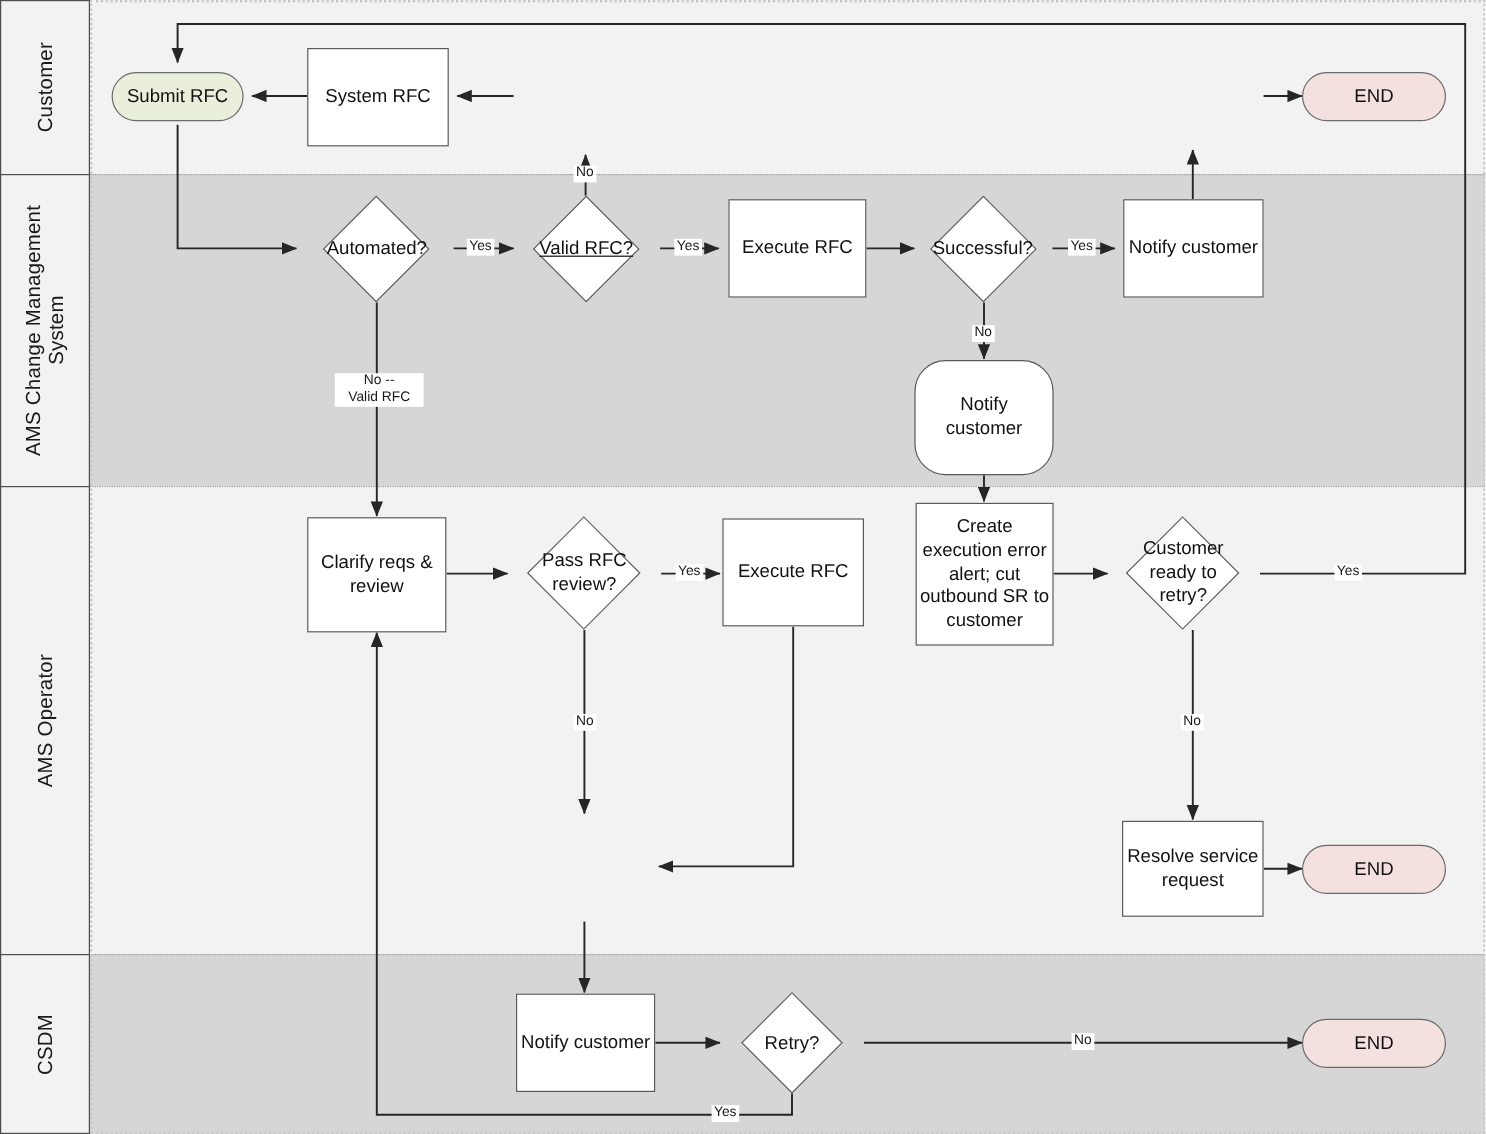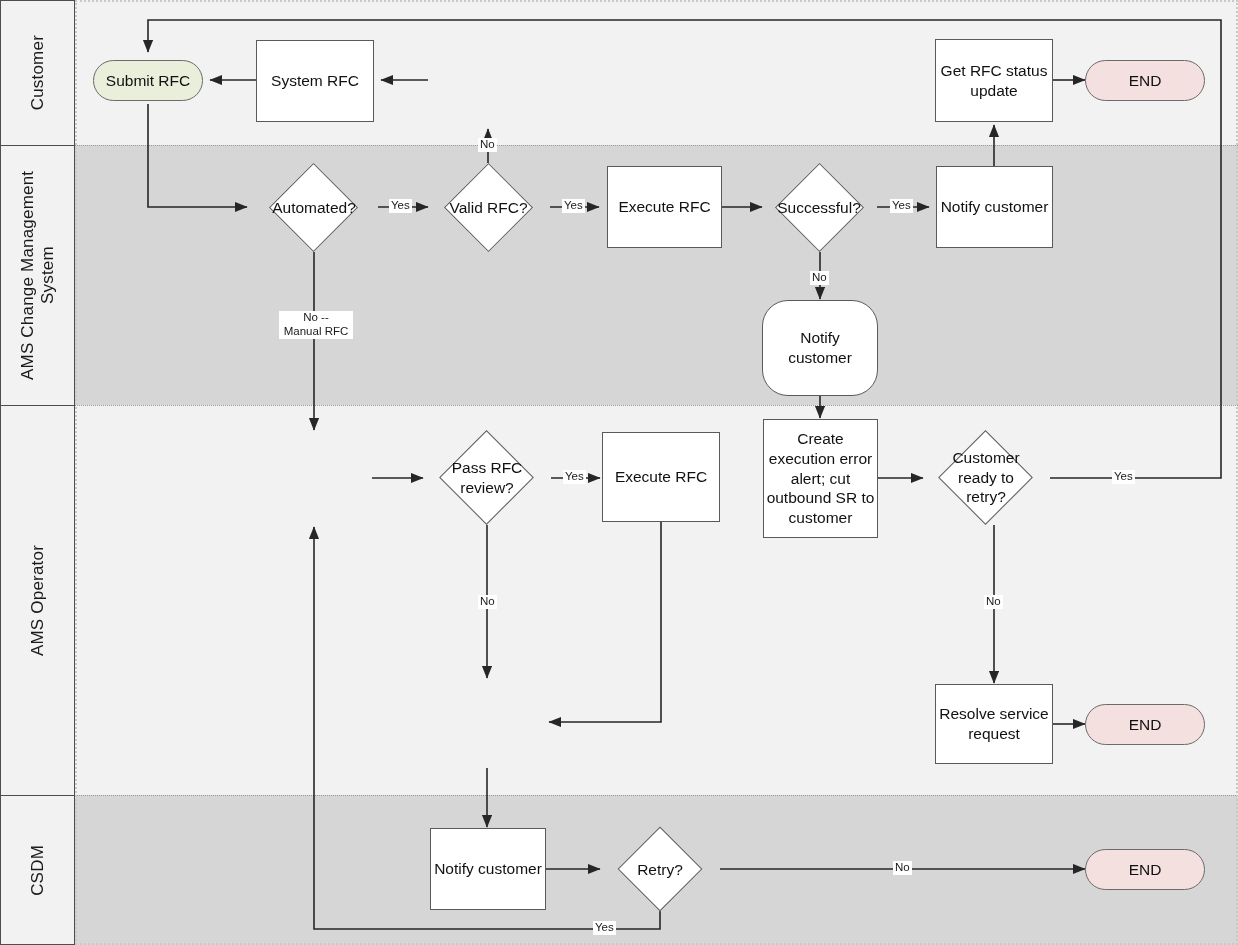--- a/index.html
+++ b/index.html
@@ -130,55 +130,52 @@
       <path d="M546,869 L600,869" marker-end="url(#ah)"></path>
 
       <path d="M720,869 L1085,869" marker-end="url(#ah)"></path>
 
       <path d="M660,911 L660,929 L314,929 L314,527" marker-end="url(#ah)"></path>
     </g>
   </svg>
 
   <div class="edge-label" style="left:389px;top:199px;">Yes</div>
   <div class="edge-label" style="left:279px;top:311px;width:70px;">No --
-Manual RFC</div>
+Valid RFC</div>
   <div class="edge-label" style="left:562px;top:199px;">Yes</div>
   <div class="edge-label" style="left:478px;top:138px;">No</div>
   <div class="edge-label" style="left:890px;top:199px;">Yes</div>
   <div class="edge-label" style="left:810px;top:271px;">No</div>
   <div class="edge-label" style="left:1112px;top:470px;">Yes</div>
   <div class="edge-label" style="left:984px;top:595px;">No</div>
   <div class="edge-label" style="left:563px;top:470px;">Yes</div>
   <div class="edge-label" style="left:478px;top:595px;">No</div>
   <div class="edge-label" style="left:893px;top:861px;">No</div>
   <div class="edge-label" style="left:593px;top:921px;">Yes</div>
 
   <div class="node terminator term-start" style="left:93px;top:60px;width:110px;height:41px;">
     <span>Submit RFC</span>
   </div>
 
   <div class="node process" style="left:256px;top:40px;width:118px;height:82px;">
     <span>System RFC</span>
   </div>
 
 
-  <div class="node process" style="left:935px;top:39px;width:118px;height:83px;">
-    <span>Get RFC status update</span>
-  </div>
 
   <div class="node terminator term-end" style="left:1085px;top:60px;width:120px;height:41px;">
     <span>END</span>
   </div>
 
   <div class="node decision" style="left:249px;top:163px;width:130px;height:89px;">
     <div class="dia" style="width:63px;height:63px;left:33px;top:13px;"></div>
     <span class="dlabel">Automated?</span>
   </div>
 
-  <div class="node decision" style="left:427px;top:163px;width:123px;height:89px;">
+  <div class="node decision" style="left:427px;top:163px;width:123px;height:89px;text-decoration:underline;">
     <div class="dia" style="width:63px;height:63px;left:30px;top:13px;"></div>
     <span class="dlabel">Valid RFC?</span>
   </div>
 
   <div class="node process" style="left:607px;top:166px;width:115px;height:82px;">
     <span>Execute RFC</span>
   </div>
 
   <div class="node decision" style="left:760px;top:163px;width:118px;height:89px;">
     <div class="dia" style="width:63px;height:63px;left:28px;top:13px;"></div>
@@ -186,20 +183,23 @@
   </div>
 
   <div class="node process" style="left:936px;top:166px;width:117px;height:82px;">
     <span>Notify customer</span>
   </div>
 
   <div class="node process" style="left:762px;top:300px;width:116px;height:96px;border-radius:26px;">
     <span>Notify<br>customer</span>
   </div>
 
+  <div class="node process" style="left:256px;top:431px;width:116px;height:96px;">
+    <span>Clarify reqs &amp;<br>review</span>
+  </div>
 
   <div class="node decision" style="left:423px;top:430px;width:128px;height:95px;">
     <div class="dia" style="width:67px;height:67px;left:30px;top:14px;"></div>
     <span class="dlabel">Pass RFC<br>review?</span>
   </div>
 
   <div class="node process" style="left:602px;top:432px;width:118px;height:90px;">
     <span>Execute RFC</span>
   </div>
 

